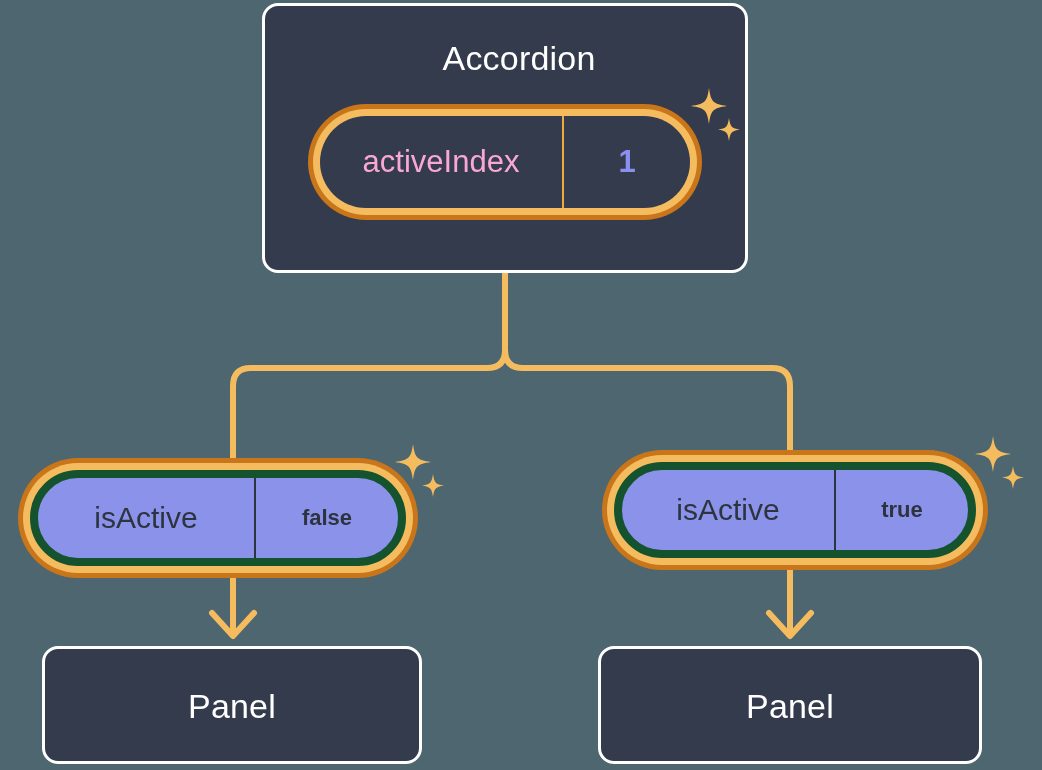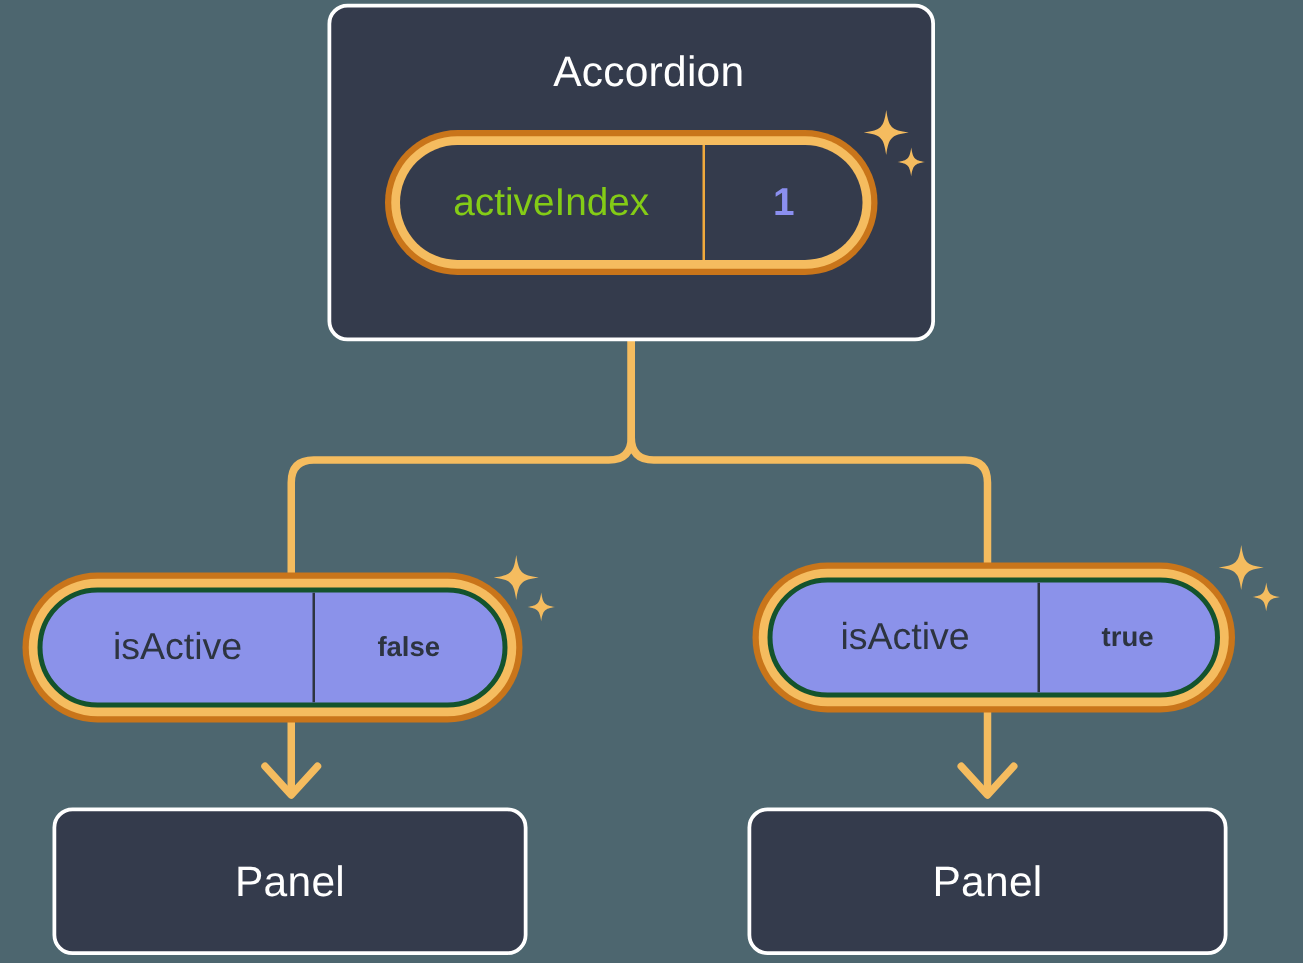--- a/index.html
+++ b/index.html
@@ -63,31 +63,31 @@
     border-radius: 999px;
     display: flex;
     align-items: stretch;
     overflow: hidden;
   }
   .pill-inner.dark {
     background: #343b4c;
   }
   .pill-inner.purple {
     background: #8b92ea;
-    border: 4px solid #14532d;
+    border: 8px solid #14532d;
   }
   .pill-key, .pill-val {
     display: flex;
     align-items: center;
     justify-content: center;
     white-space: nowrap;
     box-sizing: border-box;
   }
   .pill-inner.dark .pill-key {
-    color: #84cc16;
+    color: #f9a8d4;
     font-size: 31px;
     font-weight: 400;
   }
   .pill-inner.dark .pill-val {
     color: #8b8ff0;
     font-size: 31px;
     font-weight: 700;
     border-left: 2px solid #f0a93c;
   }
   .pill-inner.purple .pill-key {

